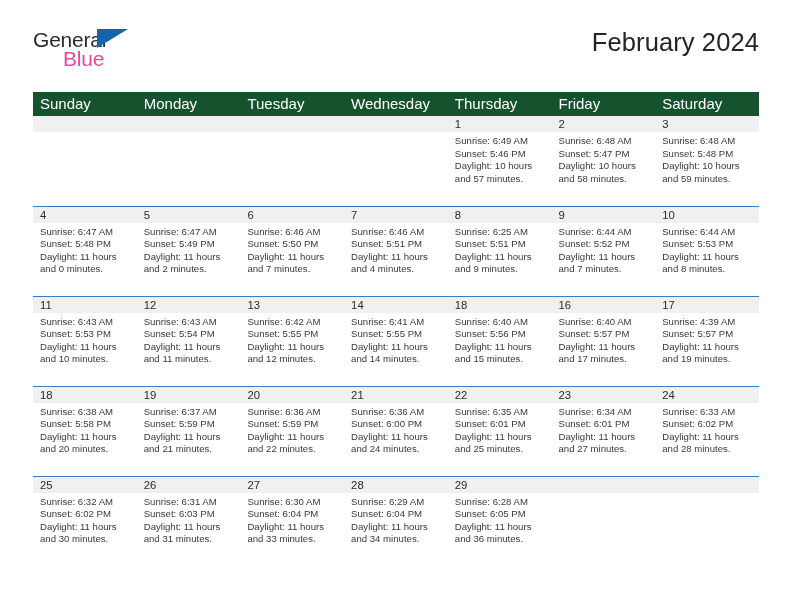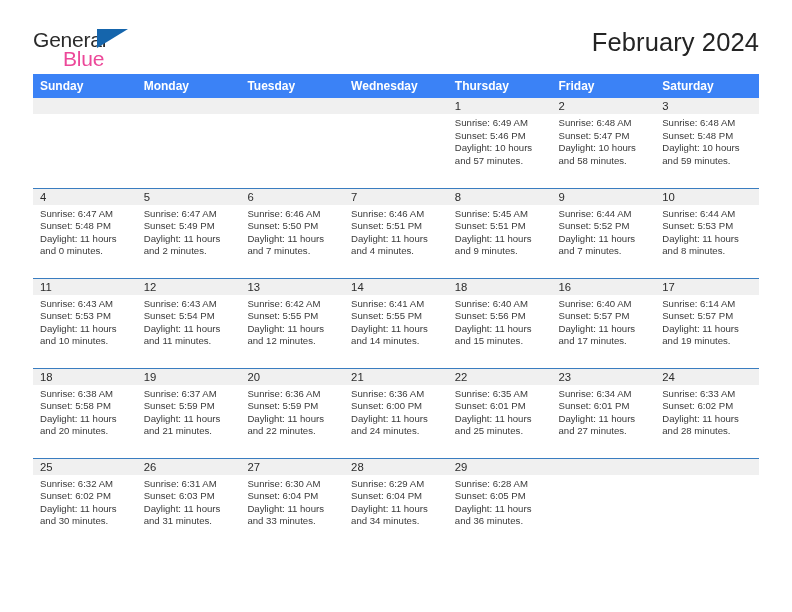--- a/index.html
+++ b/index.html
@@ -16,21 +16,21 @@
     height: 612px;
     background: #ffffff;
     padding: 0 33px;
   }
 
   
   .header {
     display: flex;
     align-items: flex-start;
     justify-content: space-between;
-    height: 74px;
+    height: 92px;
     padding-top: 26px;
   }
   .logo {
     position: relative;
     width: 120px;
     height: 48px;
     user-select: none;
   }
   .logo-general {
     position: absolute;
@@ -73,24 +73,24 @@
     font-weight: normal;
   }
 
   
   .calendar {
     width: 726px;
     border-collapse: collapse;
     table-layout: fixed;
   }
   .calendar th {
-    background: #3b82f6;
+    background: #14532d;
     color: #ffffff;
-    font-size: 12px;
-    font-weight: bold;
+    font-size: 15px;
+    font-weight: normal;
     text-align: left;
     padding: 6px 0 6px 7px;
     height: 22px;
     line-height: 12px;
   }
   .calendar td {
     vertical-align: top;
     width: 103.71px;
     height: 90px;
     padding: 0;
@@ -218,21 +218,21 @@
             <div class="cell-body">
               <div>Sunrise: 6:46 AM</div>
               <div>Sunset: 5:51 PM</div>
               <div>Daylight: 11 hours</div>
               <div>and 4 minutes.</div>
             </div>
           </td>
           <td>
             <div class="daynum-strip">8</div>
             <div class="cell-body">
-              <div>Sunrise: 5:45 AM</div>
+              <div>Sunrise: 6:25 AM</div>
               <div>Sunset: 5:51 PM</div>
               <div>Daylight: 11 hours</div>
               <div>and 9 minutes.</div>
             </div>
           </td>
           <td>
             <div class="daynum-strip">9</div>
             <div class="cell-body">
               <div>Sunrise: 6:44 AM</div>
               <div>Sunset: 5:52 PM</div>
@@ -301,21 +301,21 @@
             <div class="cell-body">
               <div>Sunrise: 6:40 AM</div>
               <div>Sunset: 5:57 PM</div>
               <div>Daylight: 11 hours</div>
               <div>and 17 minutes.</div>
             </div>
           </td>
           <td>
             <div class="daynum-strip">17</div>
             <div class="cell-body">
-              <div>Sunrise: 6:14 AM</div>
+              <div>Sunrise: 4:39 AM</div>
               <div>Sunset: 5:57 PM</div>
               <div>Daylight: 11 hours</div>
               <div>and 19 minutes.</div>
             </div>
           </td>
         </tr>
         <tr>
           <td>
             <div class="daynum-strip">18</div>
             <div class="cell-body">

